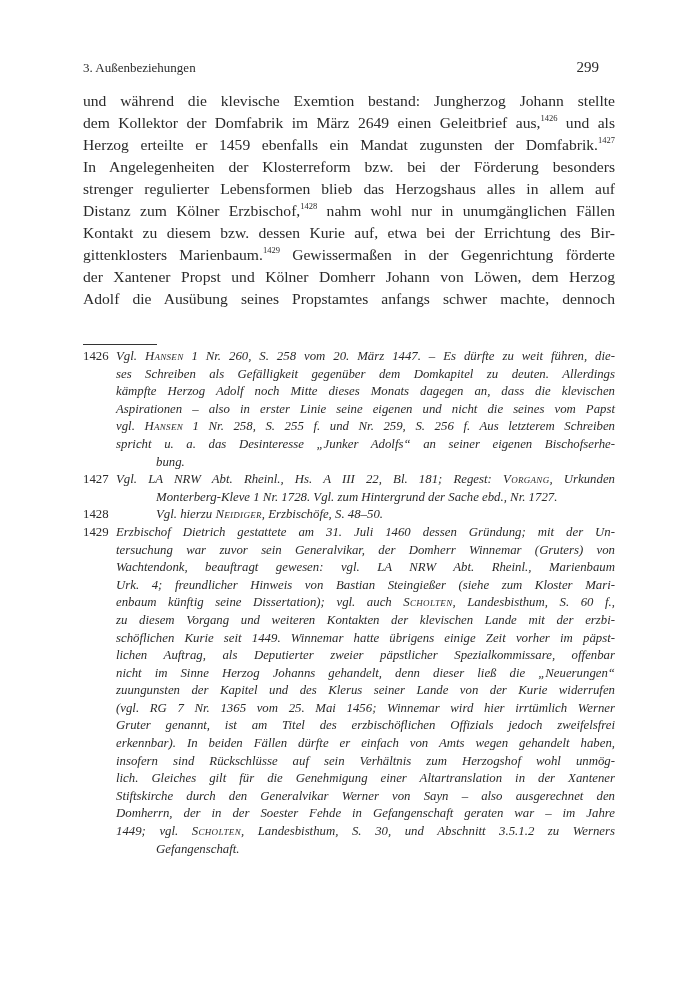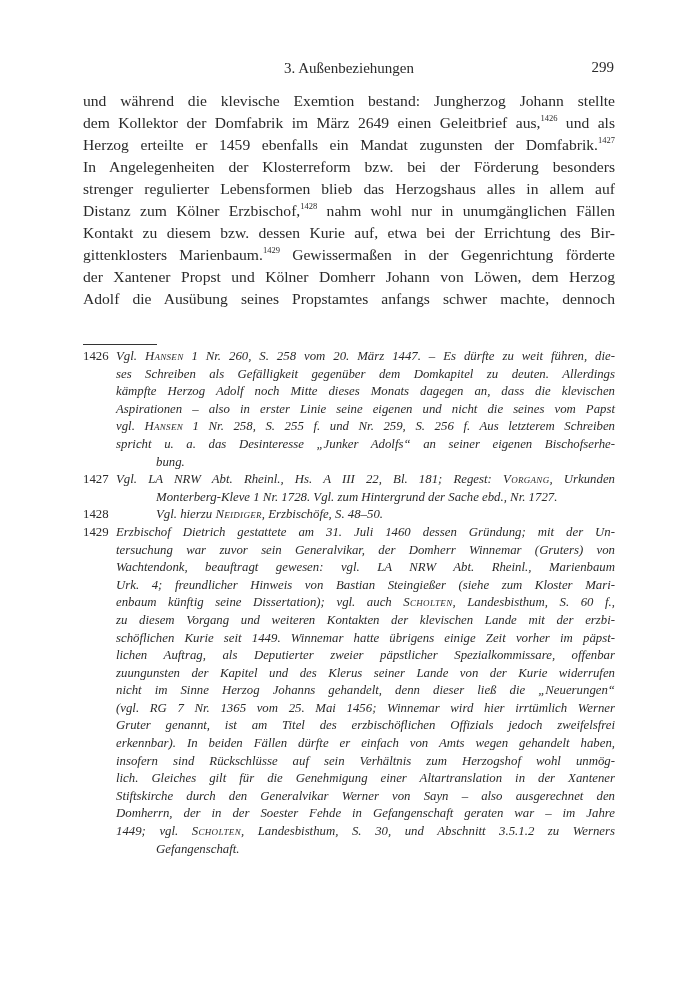--- a/index.html
+++ b/index.html
@@ -1,20 +1,20 @@
 <!DOCTYPE html>
 <html><head>
 <meta charset="utf-8">
 <style>
   html, body { margin: 0; padding: 0; background: #ffffff; }
   body { width: 700px; height: 988px; position: relative; overflow: hidden;
          font-family: "Liberation Serif", "DejaVu Serif", serif; color: #2a2a2a; }
   .header { position: absolute; top: 60px; left: 83px; width: 532px; height: 20px; }
-  .running-head { position: absolute; left: 0; right: 0; text-align: center; font-size: 15px; top: 0; }
-  .page-number { position: absolute; right: 1px; top: -1px; font-size: 15px; }
+  .running-head { position: absolute; left: 0; right: 0; font-size: 13px; top: 0; }
+  .page-number { position: absolute; right: 16px; top: -1px; font-size: 15px; }
   .body-text { position: absolute; top: 90px; left: 83px; width: 532px; font-size: 15.6px;
                line-height: 22px; text-align: justify; }
   .body-line { display: block; text-align: justify; text-align-last: justify; white-space: nowrap; }
   sup { font-size: 8.5px; vertical-align: 0; position: relative; top: -7px; line-height: 0; }
   .rule { position: absolute; top: 344px; left: 83px; width: 74px; height: 0; border-top: 1px solid #333; }
   .footnotes { position: absolute; top: 348px; left: 83px; width: 532px; font-size: 12.8px; line-height: 17.6px; }
   .fn { position: relative; padding-left: 33px; }
   .fn-num { position: absolute; left: 0; top: 0; }
   .fn-line { display: block; white-space: nowrap; text-align: justify; text-align-last: justify; font-style: italic; }
   .fn-line.end { text-align-last: left; padding-left: 40px; }
@@ -66,22 +66,22 @@
     <div class="fn">
       <span class="fn-num">1429</span>
       <span class="fn-line">Erzbischof Dietrich gestattete am 31. Juli 1460 dessen Gründung; mit der Un-</span>
       <span class="fn-line">tersuchung war zuvor sein Generalvikar, der Domherr Winnemar (Gruters) von</span>
       <span class="fn-line">Wachtendonk, beauftragt gewesen: vgl. LA NRW Abt. Rheinl., Marienbaum</span>
       <span class="fn-line">Urk. 4; freundlicher Hinweis von Bastian Steingießer (siehe zum Kloster Mari-</span>
       <span class="fn-line">enbaum künftig seine Dissertation); vgl. auch <span class="sc">Scholten</span>, Landesbisthum, S. 60 f.,</span>
       <span class="fn-line">zu diesem Vorgang und weiteren Kontakten der klevischen Lande mit der erzbi-</span>
       <span class="fn-line">schöflichen Kurie seit 1449. Winnemar hatte übrigens einige Zeit vorher im päpst-</span>
       <span class="fn-line">lichen Auftrag, als Deputierter zweier päpstlicher Spezialkommissare, offenbar</span>
+      <span class="fn-line">nicht im Sinne Herzog Johanns gehandelt, denn dieser ließ die „Neuerungen“</span>
       <span class="fn-line">zuungunsten der Kapitel und des Klerus seiner Lande von der Kurie widerrufen</span>
-      <span class="fn-line">nicht im Sinne Herzog Johanns gehandelt, denn dieser ließ die „Neuerungen“</span>
       <span class="fn-line">(vgl. RG 7 Nr. 1365 vom 25. Mai 1456; Winnemar wird hier irrtümlich Werner</span>
       <span class="fn-line">Gruter genannt, ist am Titel des erzbischöflichen Offizials jedoch zweifelsfrei</span>
       <span class="fn-line">erkennbar). In beiden Fällen dürfte er einfach von Amts wegen gehandelt haben,</span>
       <span class="fn-line">insofern sind Rückschlüsse auf sein Verhältnis zum Herzogshof wohl unmög-</span>
       <span class="fn-line">lich. Gleiches gilt für die Genehmigung einer Altartranslation in der Xantener</span>
       <span class="fn-line">Stiftskirche durch den Generalvikar Werner von Sayn – also ausgerechnet den</span>
       <span class="fn-line">Domherrn, der in der Soester Fehde in Gefangenschaft geraten war – im Jahre</span>
       <span class="fn-line">1449; vgl. <span class="sc">Scholten</span>, Landesbisthum, S. 30, und Abschnitt 3.5.1.2 zu Werners</span>
       <span class="fn-line end">Gefangenschaft.</span>
     </div>

